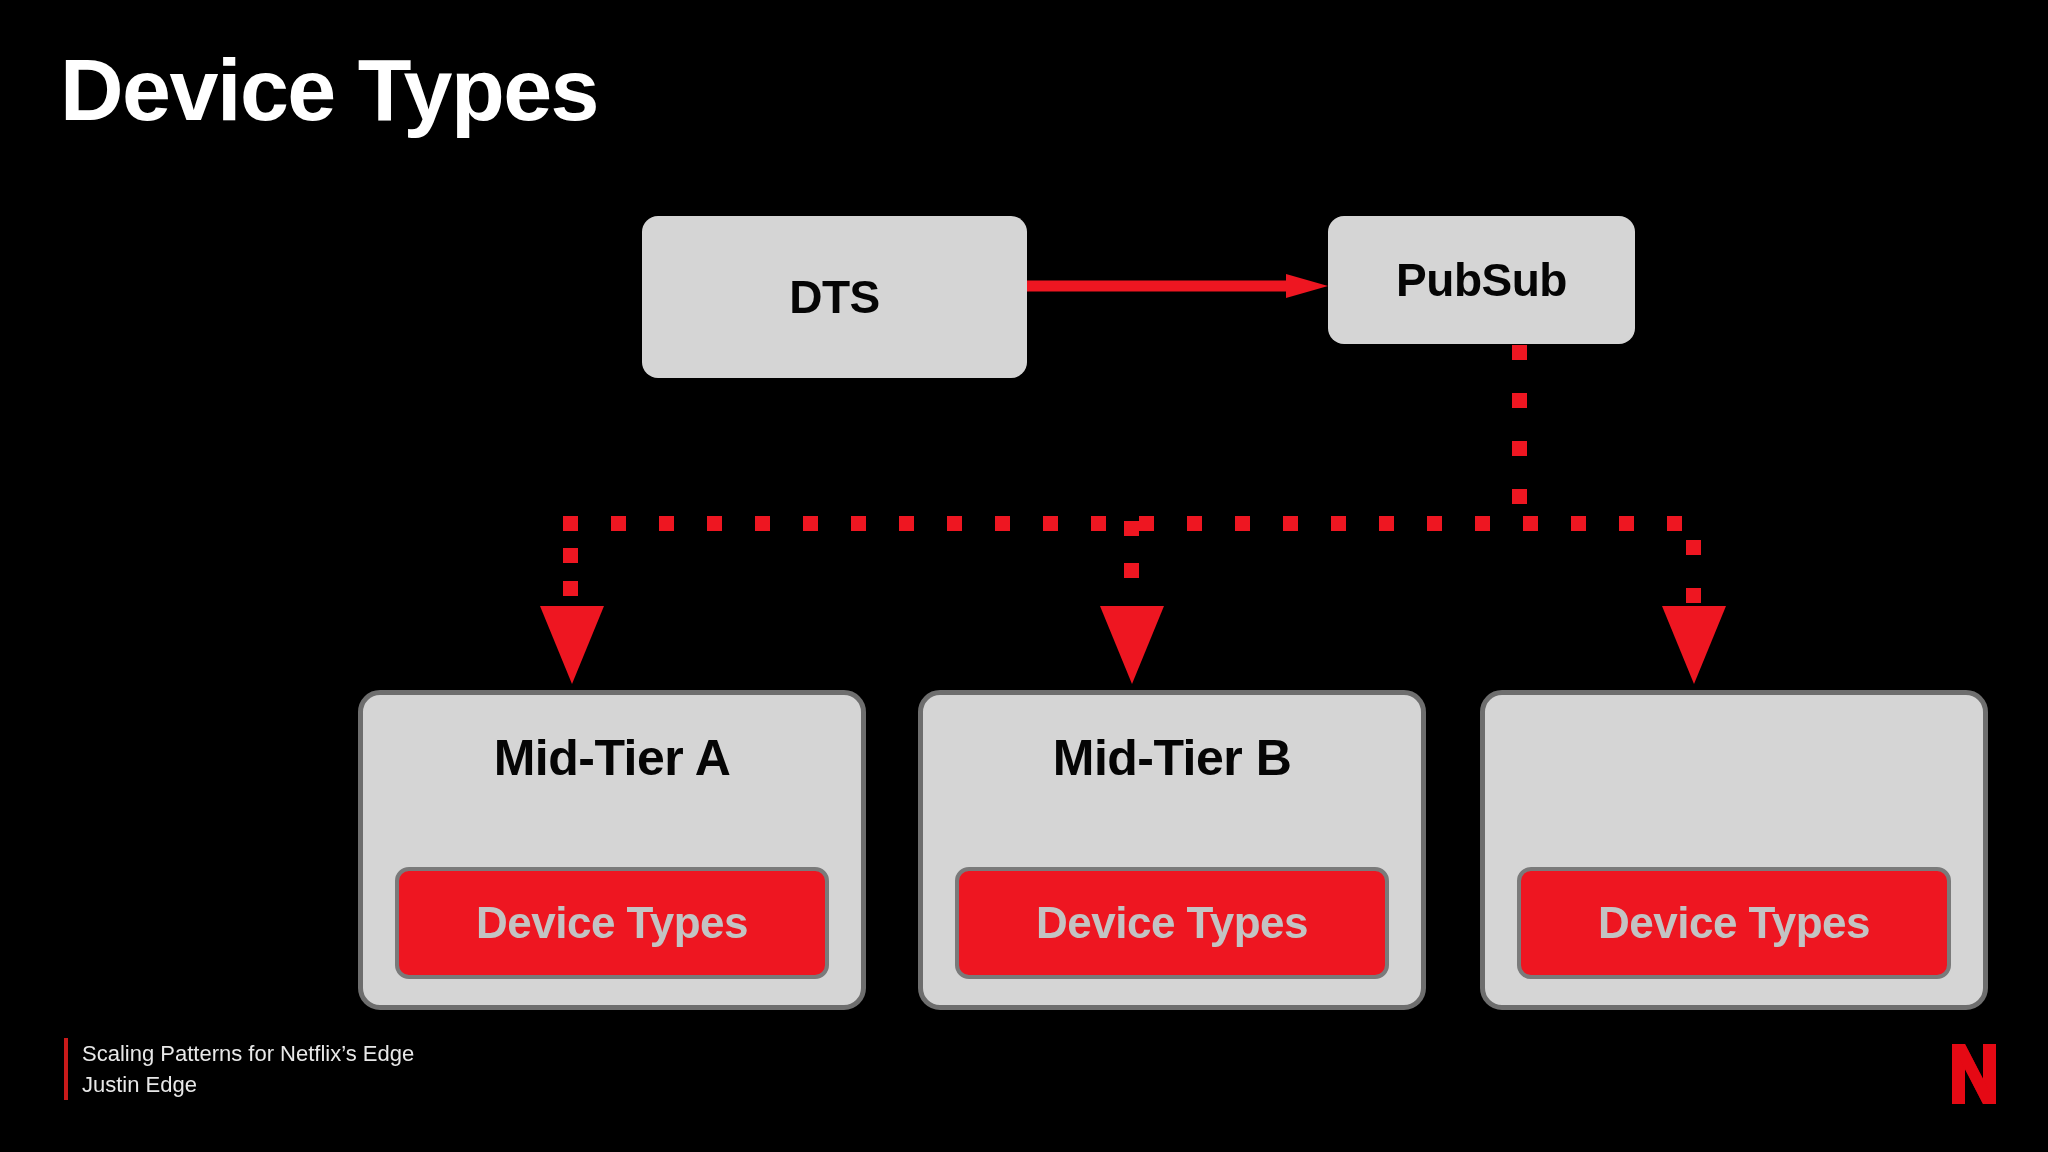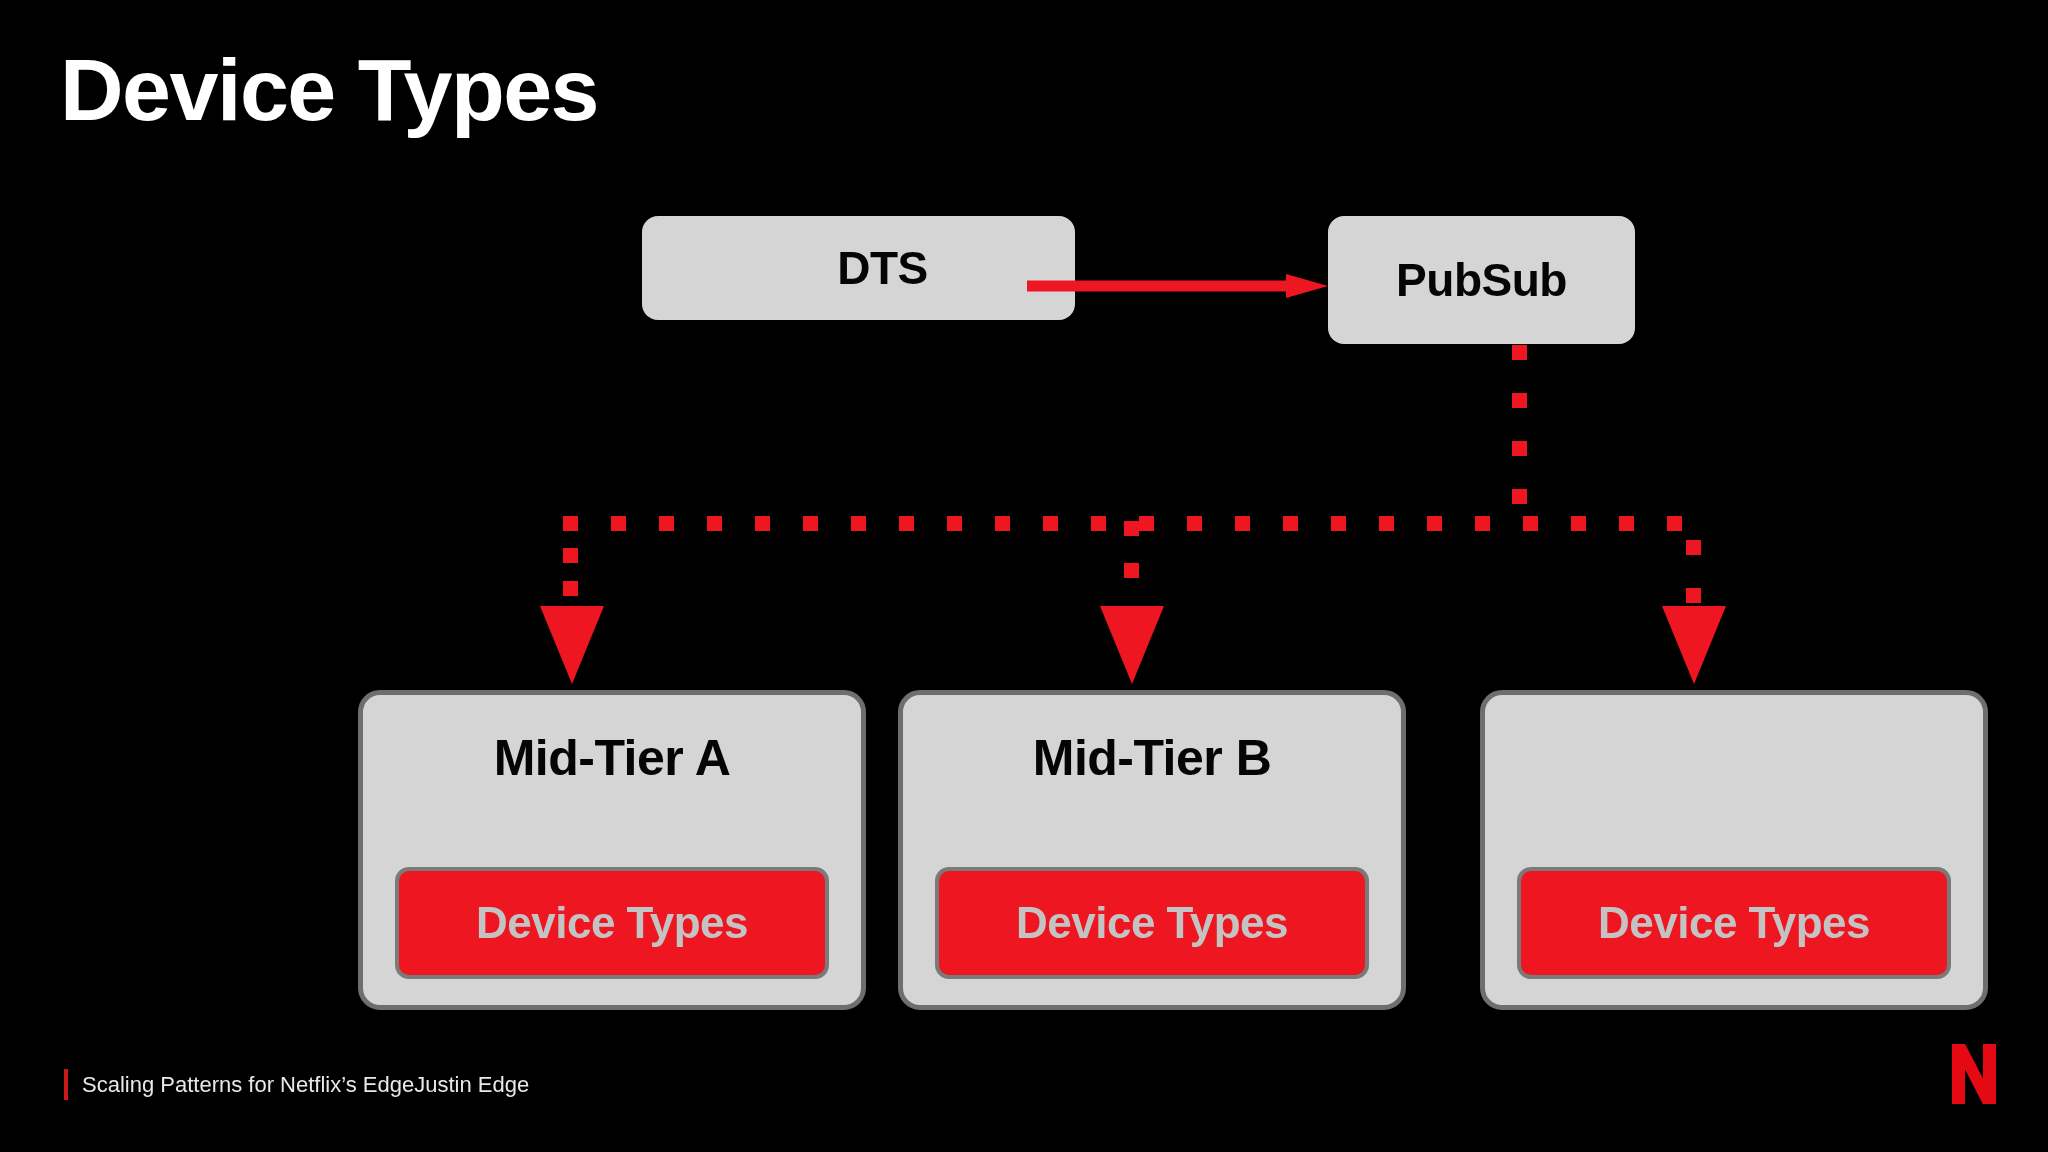--- a/index.html
+++ b/index.html
@@ -41,21 +41,21 @@
     align-items: center;
     justify-content: center;
   }
   .top-node .node-label {
     font-size: 46px;
     font-weight: 700;
     color: #050505;
     letter-spacing: -0.5px;
     white-space: nowrap;
   }
-  #node-dts   { left: 642px;  top: 216px; width: 385px; height: 104px; padding-left: 48px; }
+  #node-dts   { left: 642px;  top: 216px; width: 385px; height: 162px; }
   #node-pubsub{ left: 1328px; top: 216px; width: 307px; height: 128px; }
 
   
   #arrow-dts-pubsub {
     position: absolute;
     left: 1027px;
     top: 274px;
     width: 301px;
     height: 24px;
   }
@@ -83,21 +83,21 @@
     width: 508px;
     height: 320px;
     background: #d5d5d5;
     border: 5px solid #6e6e6e;
     border-radius: 22px;
     box-sizing: border-box;
     box-shadow: 0 4px 8px rgba(0,0,0,0.9);
     margin-left: 40px;
   }
   #midtier-a { left: 318px; }
-  #midtier-b { left: 858px; padding-left: 10px; }
+  #midtier-b { left: 878px; padding-left: 10px; }
   #midtier-c { left: 1440px; }
 
   .midtier-title {
     position: absolute;
     top: 34px;
     left: 0;
     width: 100%;
     text-align: center;
     font-size: 50px;
     font-weight: 700;
@@ -136,21 +136,21 @@
     display: flex;
     align-items: stretch;
   }
   #footer-bar {
     width: 4px;
     background: #c91a1a;
     margin-right: 14px;
   }
   #footer-text {
     display: flex;
-    flex-direction: row;
+    flex-direction: column;
     justify-content: flex-end;
   }
   #footer-text div {
     font-size: 22px;
     color: #e8e8e8;
     line-height: 1.42;
     white-space: nowrap;
   }
 
   #netflix-logo {

